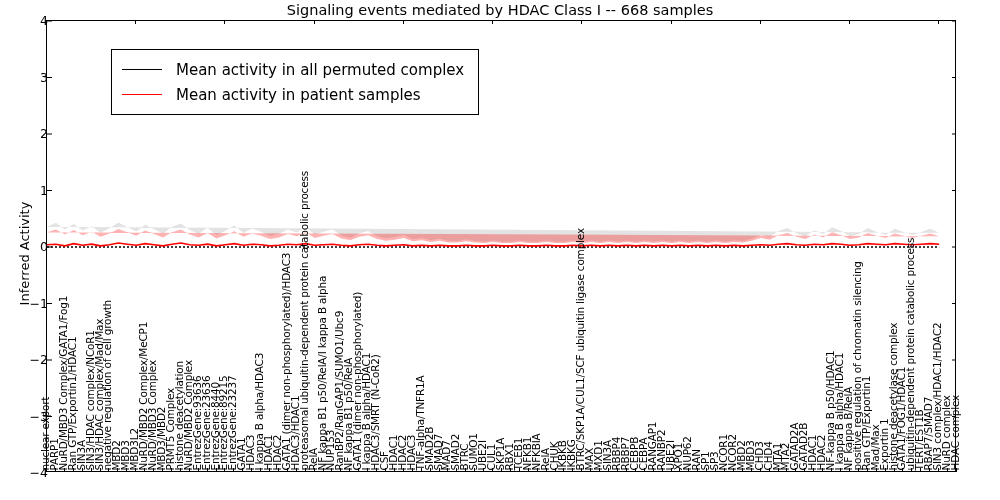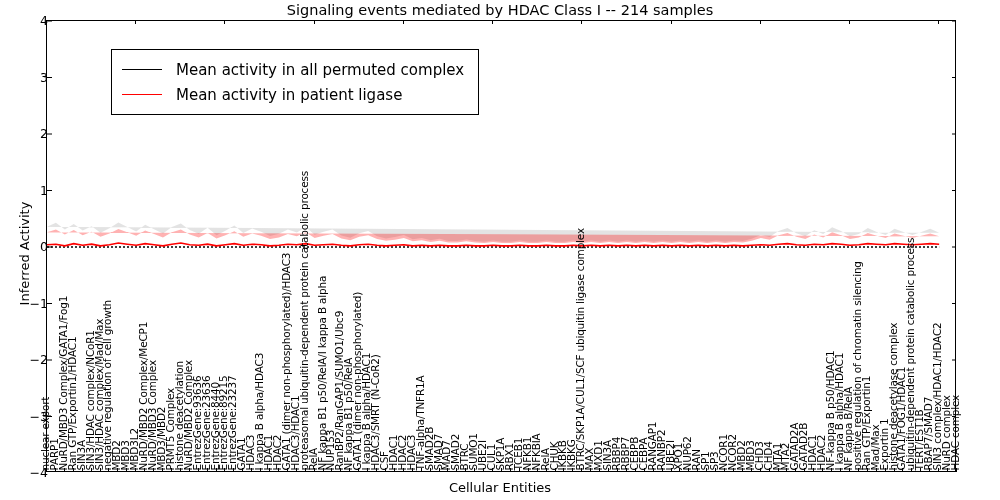--- a/index.html
+++ b/index.html
@@ -146,24 +146,23 @@
     left: 0; top: 0;
     width: 910px;
     height: 452px;
   }
 </style>
 </head>
 <body>
 
 <div id="figure">
 
-  <div id="title">Signaling events mediated by HDAC Class I -- 214 samples</div>
+  <div id="title">Signaling events mediated by HDAC Class I -- 668 samples</div>
 
   <div id="ylabel">Inferred Activity</div>
-  <div id="xlabel">Cellular Entities</div>
 
   <div id="ytick-labels">
       <div class="ytick-label" style="top: 20px;">4</div>
       <div class="ytick-label" style="top: 76.5px;">3</div>
       <div class="ytick-label" style="top: 133px;">2</div>
       <div class="ytick-label" style="top: 189.5px;">1</div>
       <div class="ytick-label" style="top: 246px;">0</div>
       <div class="ytick-label" style="top: 302.5px;">−1</div>
       <div class="ytick-label" style="top: 359px;">−2</div>
       <div class="ytick-label" style="top: 415.5px;">−3</div>
@@ -202,21 +201,21 @@
         </g>
     </svg>
 
     <div id="legend">
         <div class="legend-row">
           <span class="legend-swatch" style="border-top-color: rgb(0, 0, 0);"></span>
           <span class="legend-text">Mean activity in all permuted complex</span>
         </div>
         <div class="legend-row">
           <span class="legend-swatch" style="border-top-color: rgb(255, 0, 0);"></span>
-          <span class="legend-text">Mean activity in patient ligase</span>
+          <span class="legend-text">Mean activity in patient samples</span>
         </div>
       </div>
   </div>
 
   <div id="xticks">
       <div class="xtick-label" style="left: 4px;">nuclear export</div>
       <div class="xtick-mark" style="left: 0px;"></div>
       <div class="xtick-mark-top" style="left: 0px;"></div>
       <div class="xtick-label" style="left: 12.9216px;">PARP1</div>
       <div class="xtick-mark" style="left: 8.92157px;"></div>

